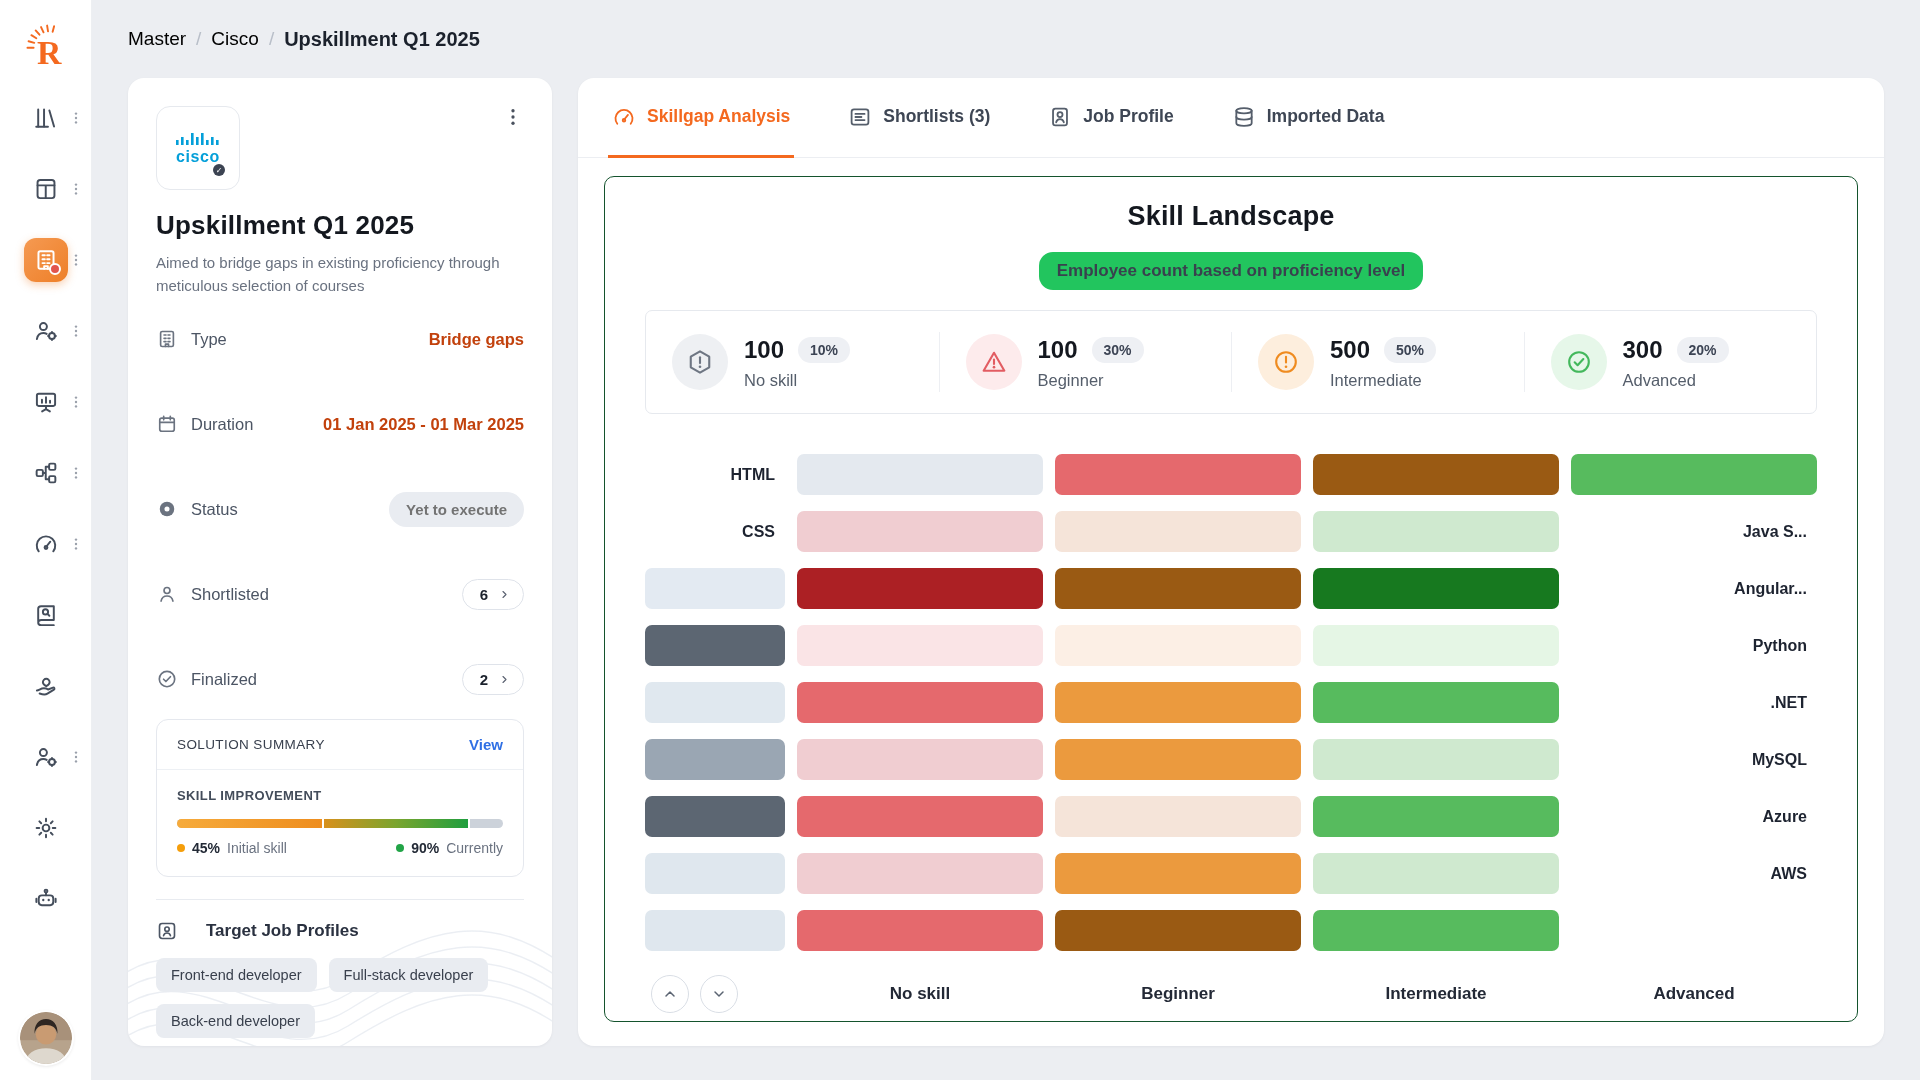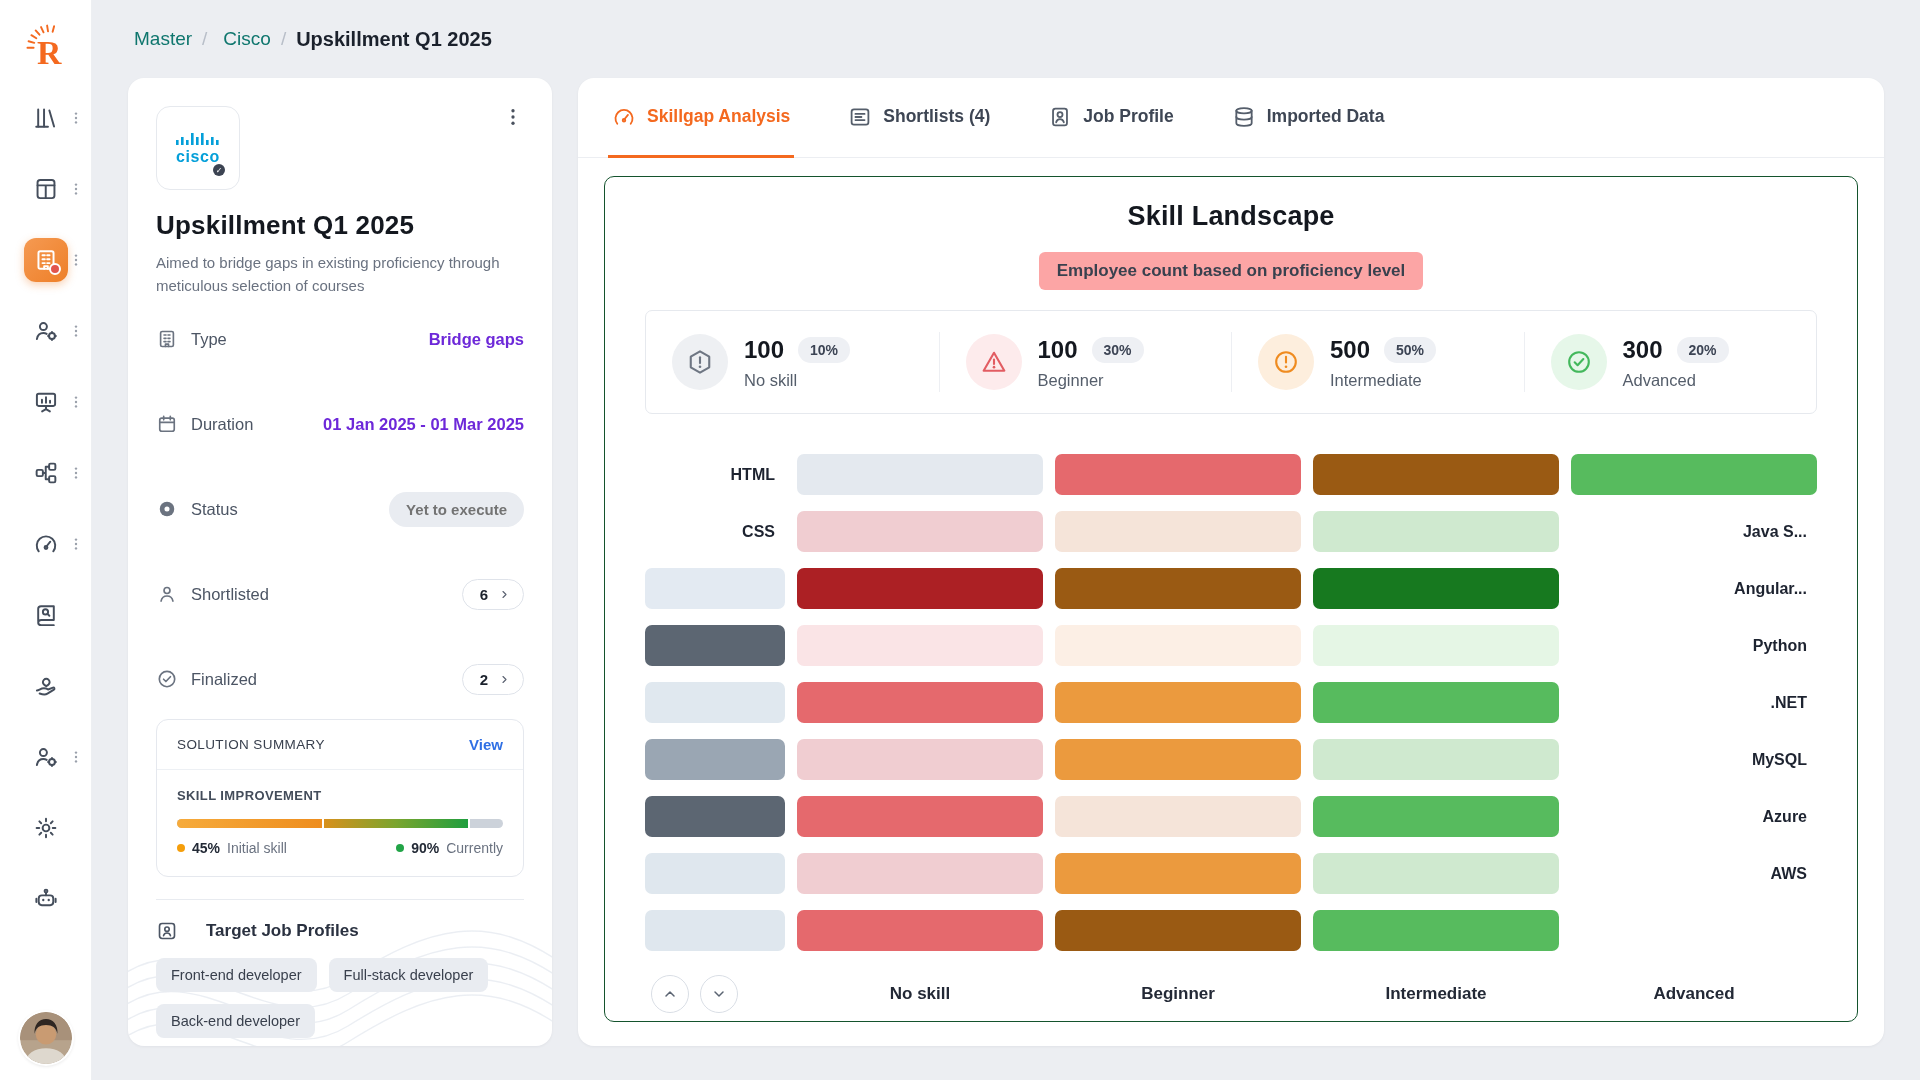--- a/index.html
+++ b/index.html
@@ -27,21 +27,21 @@
   .side-item.active .side-icon-wrap { background:linear-gradient(135deg,#f59a52,#ee7f28); color:#fff; box-shadow:0 3px 8px rgba(238,127,40,.35); }
   .side-item.active .side-icon-wrap::after { content:""; position:absolute; right:7px; bottom:7px; width:8px; height:8px; border-radius:50%; background:#e2554d; border:2px solid #fff; }
   .kebab { position:absolute; right:7px; top:50%; transform:translateY(-50%); width:16px; height:16px; color:#9aa0ab; cursor:pointer; }
   .kebab svg { width:16px; height:16px; }
   .avatar { width:52px; height:52px; border-radius:50%; overflow:hidden; margin-top:auto; cursor:pointer; flex-shrink:0; box-shadow:0 0 0 2px #fff,0 1px 4px rgba(0,0,0,.2); }
   .avatar svg { width:100%; height:100%; display:block; }
 
   
   .main { flex:1; display:flex; flex-direction:column; padding:0 36px; min-width:0; }
   .breadcrumb { height:78px; display:flex; align-items:center; gap:10px; font-size:19px; flex-shrink:0; }
-  .bc-seg { color:#0f766e; cursor:pointer;margin-left:6px; }
+  .bc-seg { color:#000000; cursor:pointer; }
   .bc-sep { color:#b8bec8; }
   .bc-current { color:#1b212c; font-weight:700; font-size:20px; }
   .content { flex:1; display:flex; gap:26px; padding-bottom:34px; min-height:0; }
 
   
   .project-card {
     width:424px; flex-shrink:0; background:#fff; border-radius:16px;
     padding:28px; position:relative; overflow:hidden;
     box-shadow:0 1px 3px rgba(16,24,40,.05);
   }
@@ -54,21 +54,21 @@
   .card-kebab svg { width:22px; height:22px; }
   .project-title { margin-top:20px; font-size:26px; font-weight:800; color:#14181f; letter-spacing:.2px; }
   .project-desc { margin-top:10px; font-size:15px; color:#6a7280; line-height:1.55; max-width:370px; }
 
   .fields { margin-top:14px; display:flex; flex-direction:column;gap:30px; }
   .field-row { display:flex; align-items:center; height:55px; }
   .field-label { display:flex; align-items:center; gap:13px; color:#4c5564; font-size:16.5px; }
   .field-label .icon { width:22px; height:22px; color:#6b7380; display:flex; }
   .field-label .icon svg { width:22px; height:22px; }
   .field-right { margin-left:auto; }
-  .field-value { font-weight:700; font-size:16.5px; color:#6d28d9; }
+  .field-value { font-weight:700; font-size:16.5px; color:#c2410c; }
   .value-pill { background:#e9ecf1; border-radius:999px; padding:9px 17px; font-size:15px; font-weight:600; color:#737373; }
   .value-count { display:flex; align-items:center; gap:9px; border:1px solid #dfe3ea; border-radius:999px; padding:6px 11px 6px 17px; font-weight:700; font-size:15px; color:#1b212c; cursor:pointer; background:#fff; }
   .value-count .icon { width:15px; height:15px; color:#596170; display:flex; }
   .value-count .icon svg { width:15px; height:15px; }
 
   .solution-box { margin-top:12px; border:1px solid #e5e8ee; border-radius:12px; background:#fff; position:relative; z-index:1; }
   .solution-head { display:flex; justify-content:space-between; align-items:center; padding:16px 20px; border-bottom:1px solid #edf0f4; }
   .solution-title { font-size:13.5px; font-weight:400; letter-spacing:.4px; color:#39404e; }
   .view-link { color:#2f6fe4; font-weight:700; font-size:15px; cursor:pointer; }
   .solution-body { padding:18px 20px 20px; }
@@ -95,21 +95,21 @@
   .tabbar { display:flex; align-items:stretch; gap:50px; padding:0 30px; border-bottom:1px solid #eceef2; height:80px; flex-shrink:0; }
   .tab { display:flex; align-items:center; gap:11px; font-size:17.5px; color:#3e4654; font-weight:600; cursor:pointer; border-bottom:3px solid transparent; margin-bottom:-1px; padding:0 4px; white-space:nowrap; }
   .tab .icon { width:24px; height:24px; color:#555e6b; display:flex; }
   .tab .icon svg { width:24px; height:24px; }
   .tab.active { color:#f4691f; border-bottom-color:#f4691f; font-weight:700; }
   .tab.active .icon { color:#f4691f; }
 
   .panel { flex:1; border:1px solid #14532d; border-radius:10px; margin:18px 26px 24px; padding:24px 40px 18px; display:flex; flex-direction:column; overflow:hidden; min-height:0; }
   .chart-title { text-align:center; font-size:27px; font-weight:800; color:#14181f; letter-spacing:.2px; }
   .subtitle-wrap { text-align:center; margin-top:20px; }
-  .subtitle-badge { display:inline-block; background:#fca5a5; border-radius:6px; padding:9px 18px; font-size:17px; font-weight:600; color:#39414e; }
+  .subtitle-badge { display:inline-block; background:#22c55e; border-radius:14px; padding:9px 18px; font-size:17px; font-weight:600; color:#39414e; }
 
   .stats { margin-top:20px; border:1px solid #e6e9ee; border-radius:7px; display:grid; grid-template-columns:repeat(4,1fr); padding:21px 0; }
   .stat { display:flex; align-items:flex-start; gap:16px; padding:2px 26px; }
   .stat + .stat { border-left:1px solid #edeff3; }
   .stat-icon { width:56px; height:56px; border-radius:50%; display:flex; align-items:center; justify-content:center; flex-shrink:0; }
   .stat-icon svg { width:28px; height:28px; }
   .stat-main { display:flex; flex-direction:column; padding-top:2px; }
   .stat-top { display:flex; align-items:center; gap:14px; }
   .stat-value { font-size:24px; font-weight:800; color:#14181f; }
   .stat-pct { background:#eef0f4; border-radius:999px; padding:5px 12px; font-size:14px; font-weight:600; color:#3c4454; }
@@ -519,21 +519,21 @@
               </span>
               <span>Skillgap Analysis</span>
             </div>
             <div class="tab">
               <span class="icon">
                 <svg viewBox="0 0 20 20" fill="none" stroke="currentColor" stroke-width="1.5" stroke-linecap="round" stroke-linejoin="round">
                   <rect x="3" y="3.6" width="14" height="12.8" rx="2"></rect>
                   <path d="M6.2 7.4h7.6M6.2 10h5M6.2 12.6h7.6"></path>
                 </svg>
               </span>
-              <span>Shortlists (4)</span>
+              <span>Shortlists (3)</span>
             </div>
             <div class="tab">
               <span class="icon">
                 <svg viewBox="0 0 20 20" fill="none" stroke="currentColor" stroke-width="1.5" stroke-linecap="round" stroke-linejoin="round">
                   <rect x="4.2" y="3" width="11.6" height="14" rx="2"></rect>
                   <circle cx="10" cy="8" r="2.1"></circle>
                   <path d="M6.8 14.4c.4-1.8 1.7-2.7 3.2-2.7s2.8.9 3.2 2.7"></path>
                 </svg>
               </span>
               <span>Job Profile</span>

